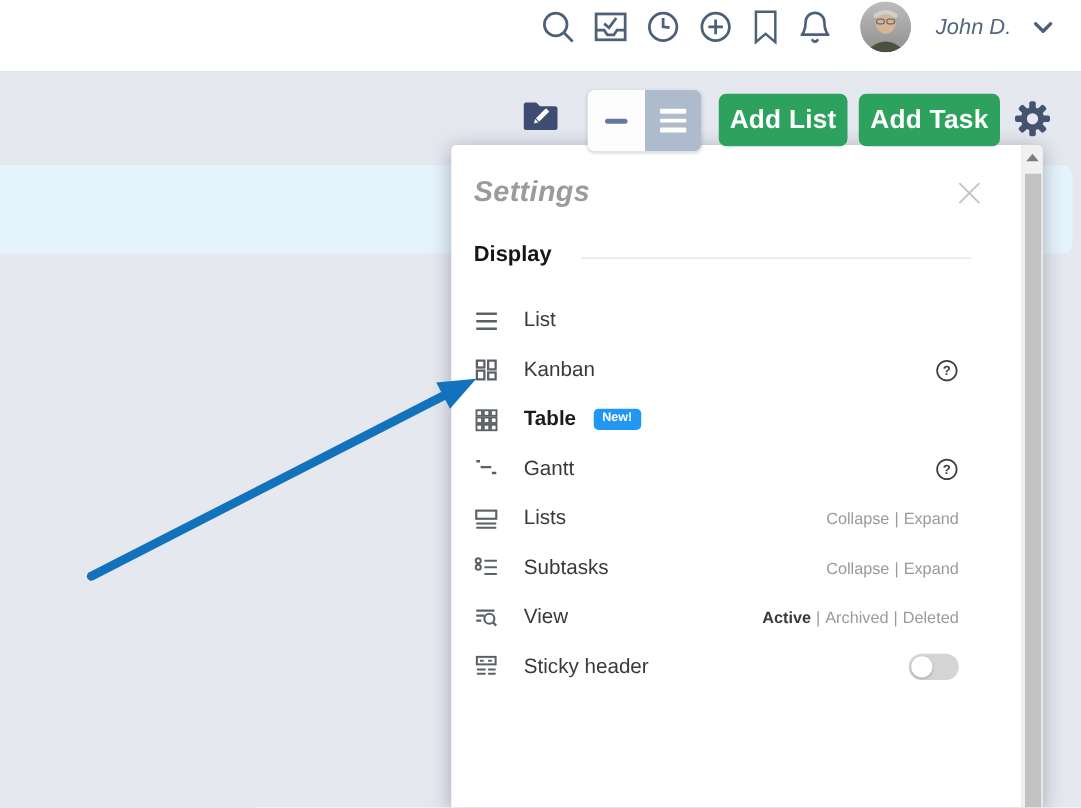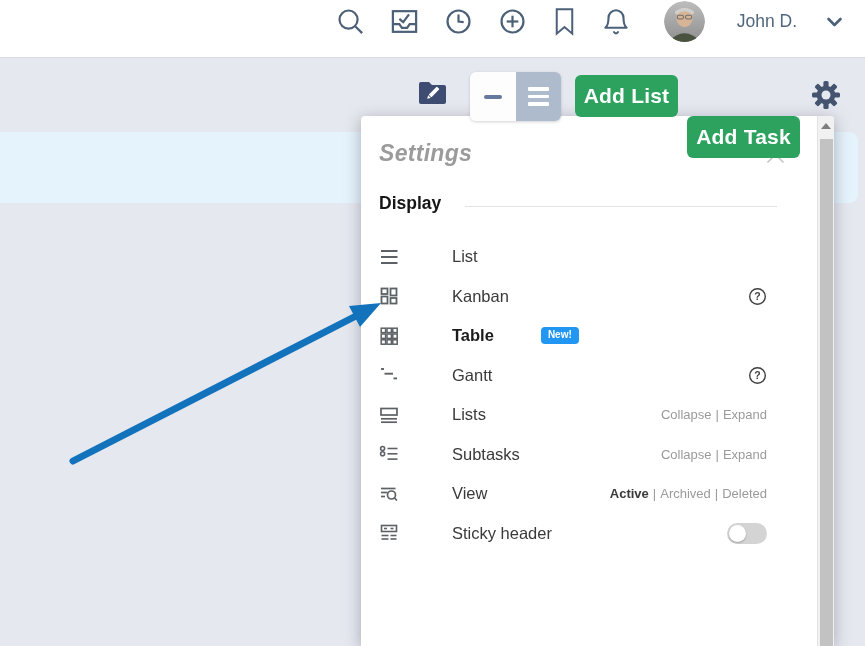--- a/index.html
+++ b/index.html
@@ -10,21 +10,21 @@
   }
   svg { display:block; }
 
   
   .topbar {
     position:absolute; left:0; top:0; width:865px; height:58px;
     background:#ffffff; border-bottom:1px solid #d8dbe2; z-index:30;
   }
   .topbar-right {
     position:absolute; right:22px; top:0; height:43px;
-    display:flex; align-items:center; gap:23px;
+    display:flex; align-items:center; gap:11px;font-style:italic;
   }
   .tb-icon { cursor:pointer; display:flex; align-items:center; }
   .avatar { width:41px; height:41px; border-radius:50%; overflow:hidden; margin-left:10px; }
   .user-name { font-size:17.5px; color:#51677e; margin-left:9px; }
   .chev { margin-left:6px; }
 
   
   .content-bg { position:absolute; left:0; top:58px; width:865px; height:588px; background:#e6e8f0; z-index:0; }
   .blue-banner {
     position:absolute; left:0; top:132px; width:858px; height:71px;
@@ -43,42 +43,42 @@
   .seg-collapse { background:#fdfdfd; }
   .seg-collapse .bar { width:18px; height:4px; background:#64799b; border-radius:2px; }
   .seg-list { background:#aebbcc; flex-direction:column; gap:4px; }
   .seg-list .bar { width:21px; height:3.5px; background:#ffffff; border-radius:1px; }
   .green-btn {
     position:absolute; top:75px; height:42px; border:none; border-radius:6px;
     background:#2ca25e; color:#ffffff; font-family:"Liberation Sans",sans-serif;
     font-size:21px; font-weight:bold; cursor:pointer; letter-spacing:.2px;
   }
   .add-list { left:575px; width:103px; }
-  .add-task { left:687px; width:113px;margin-top:41px; }
+  .add-task { left:687px; width:113px; }
   .gear-btn { position:absolute; left:811px; top:80px; cursor:pointer; }
 
   
   .panel {
     position:absolute; left:361px; top:116px; width:473px; height:530px;
     background:#ffffff; border-radius:4px 4px 0 0; z-index:10;
     box-shadow:0 3px 16px rgba(40,45,60,.35);
   }
   .panel-title {
     position:absolute; left:18px; top:24px; font-size:23px; font-weight:bold;
     color:#9b9b9b; letter-spacing:.3px;font-style:italic;
   }
   .panel-close { position:absolute; left:404px; top:28px; cursor:pointer; }
   .section-title {
     position:absolute; left:18px; top:77px; font-size:17.5px; font-weight:bold; color:#161616;
   }
   .section-rule { position:absolute; left:104px; top:90px; width:312px; height:1px; background:#e3e3e3; }
 
   .rows { position:absolute; left:17px; top:121px; width:389px; }
   .row {
-    height:39.5px; display:flex; align-items:center; cursor:pointer;gap:33px;
+    height:39.5px; display:flex; align-items:center; cursor:pointer;
   }
   .row-icon { width:22px; display:flex; justify-content:center; }
   .row-label { margin-left:19px; font-size:16.5px; color:#3a3a3a; }
   .row-label.bold { font-weight:bold; color:#1c1c1c; }
   .row-right { margin-left:auto; display:flex; align-items:center; }
   .badge {
     margin-left:14px; background:#2196f3; color:#ffffff; font-size:10px;
     font-weight:bold; padding:3px 7px 4px; border-radius:4px; line-height:1;
   }
   .muted { font-size:13px; color:#9a9a9a; }

